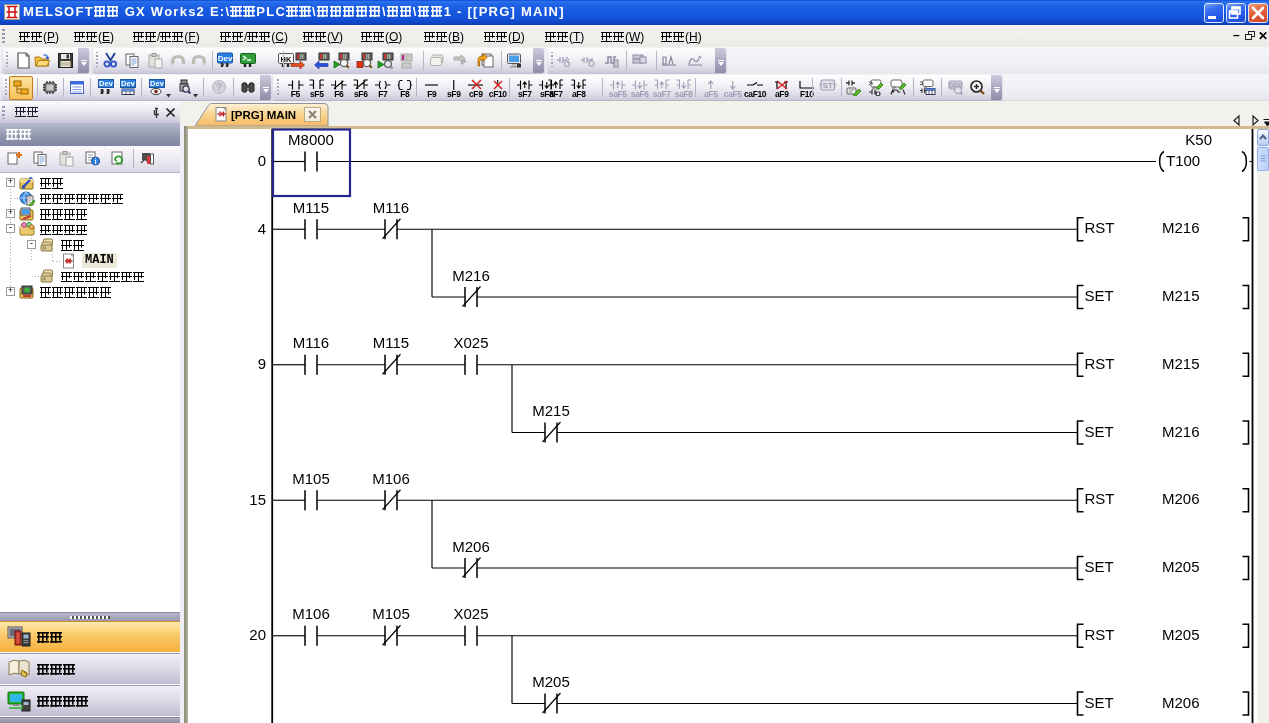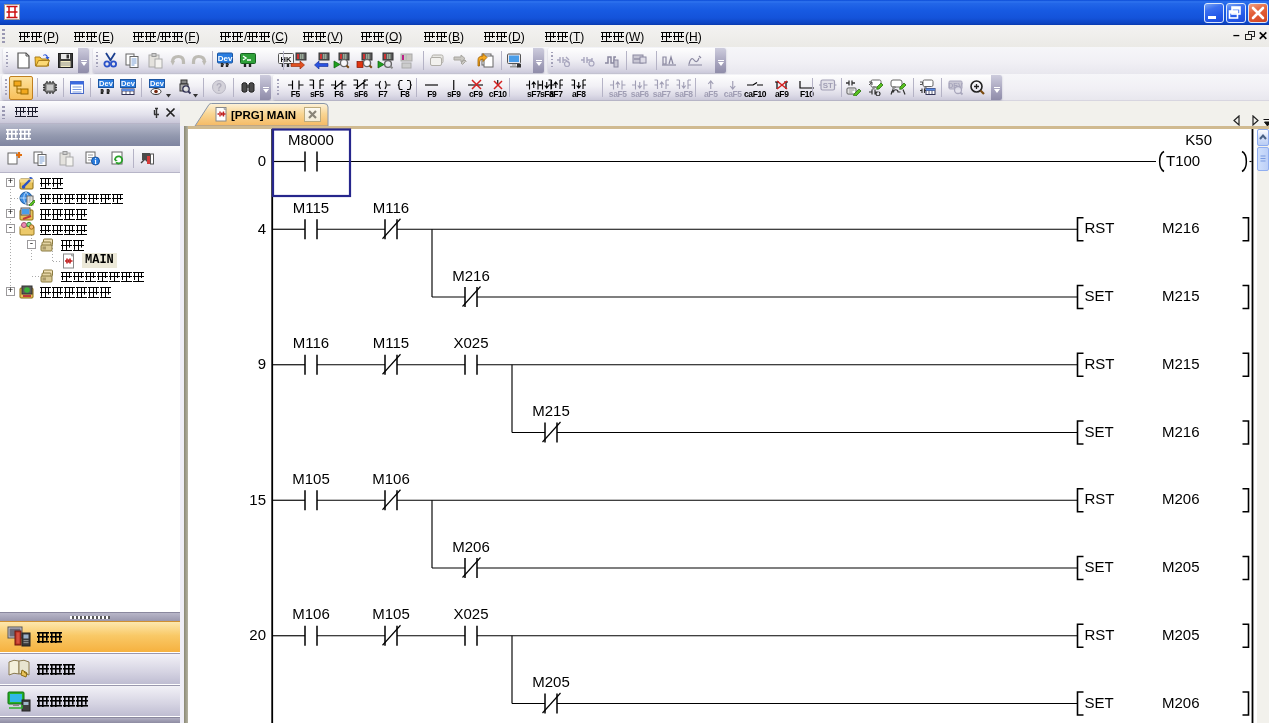--- a/index.html
+++ b/index.html
@@ -55,20 +55,21 @@
 #tabbar{position:absolute;left:0;top:0;width:1089px;height:25px;background:#f2f1ec}
 #ladder{position:absolute;left:0;top:25px;width:1089px;height:597px}
 </style></head>
 <body>
 <div id="page">
 <div id="title" class="abs">
       <svg width="16" height="16" viewBox="0 0 16 16" style="position:absolute;left:4px;top:4px">
         <rect x="0.5" y="0.5" width="15" height="15" fill="#fff" stroke="#999"></rect>
         <path d="M2.5 2.5 h11 M2.5 8 h11 M2.5 13.5 h11 M5 2.5 v11 M11 2.5 v11" stroke="#cc1111" stroke-width="1.5" fill="none"></path>
       </svg>
+<div class="txt">MELSOFT<b class="zt"></b><b class="zt"></b> GX Works2 E:\<b class="zt"></b><b class="zt"></b>PLC<b class="zt"></b><b class="zt"></b>\<b class="zt"></b><b class="zt"></b><b class="zt"></b><b class="zt"></b><b class="zt"></b>\<b class="zt"></b><b class="zt"></b>\<b class="zt"></b><b class="zt"></b>1 - [[PRG] MAIN]</div>
 <div class="wbtn min abs" style="left:1204px"><svg width="18" height="18" viewBox="0 0 18 18" style="">
           <rect x="3" y="12" width="8" height="3" fill="#fff"></rect>
         </svg></div>
 <div class="wbtn res abs" style="left:1226px"><svg width="18" height="18" viewBox="0 0 18 18" style="">
           <rect x="5" y="3" width="8" height="7" fill="none" stroke="#fff" stroke-width="1.6"></rect>
           <rect x="5" y="3" width="8" height="2.6" fill="#fff"></rect>
           <rect x="2.5" y="7" width="8" height="7" fill="none" stroke="#fff" stroke-width="1.6"></rect>
           <rect x="2.5" y="7" width="8" height="2.6" fill="#fff"></rect>
         </svg></div>
 <div class="wbtn cls abs" style="left:1248px"><svg width="18" height="18" viewBox="0 0 18 18" style="">
@@ -389,21 +390,21 @@
           <span class="lbl" style="color:#000">cF9</span>
         </span>
         <span class="lb" style="left:214px">
           <span class="sym"><svg width="21.5" height="12" viewBox="0 0 21.5 12" style="">
               <path d="M10.75 1 v4" stroke="#000" stroke-width="1.1"></path>
               <path d="M7 2 L15 10 M15 2 L7 10" stroke="#d42020" stroke-width="1.5"></path>
             </svg></span>
           <span class="lbl" style="color:#000">cF10</span>
         </span>
         <span class="tsep" style="left:236px"></span>
-        <span class="lb" style="left:250px">
+        <span class="lb" style="left:241px">
           <span class="sym"><svg width="21.5" height="12" viewBox="0 0 21.5 12" style="">
               <path d="M3 6 h3.5 M15 6 h3.5 M6.5 1.5 v9 M15 1.5 v9 M10.75 9 v-6 m-2 2.5 l2-2.5 2 2.5" stroke="#000" stroke-width="1.1" fill="none"></path>
             </svg></span>
           <span class="lbl" style="color:#000">sF7</span>
         </span>
         <span class="lb" style="left:263px">
           <span class="sym"><svg width="21.5" height="12" viewBox="0 0 21.5 12" style="">
               <path d="M3 6 h3.5 M15 6 h3.5 M6.5 1.5 v9 M15 1.5 v9 M10.75 3 v6 m-2 -2.5 l2 2.5 2-2.5" stroke="#000" stroke-width="1.1" fill="none"></path>
             </svg></span>
           <span class="lbl" style="color:#000">sF8</span>

